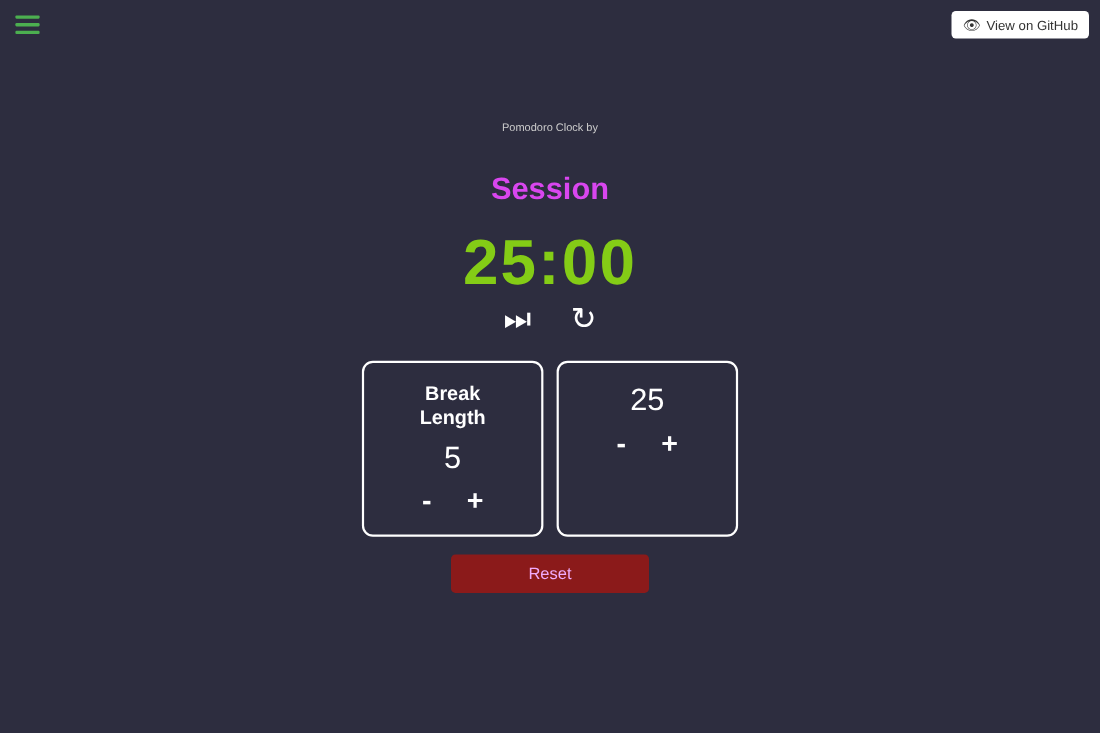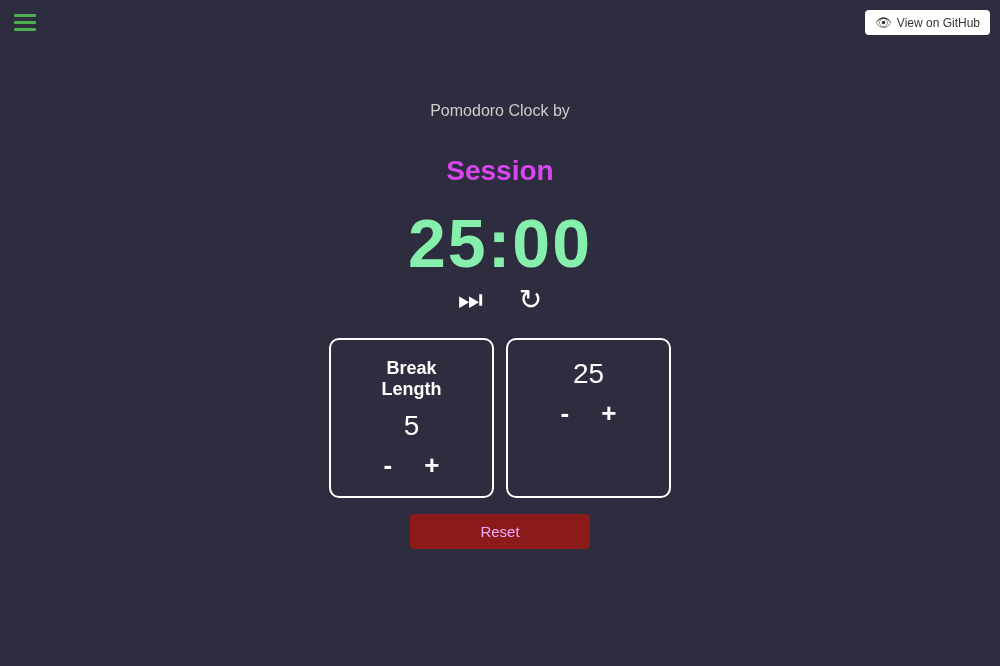--- a/index.html
+++ b/index.html
@@ -62,38 +62,38 @@
     .main-content {
       display: flex;
       flex-direction: column;
       align-items: center;
       justify-content: center;
       height: 100%;
       padding-bottom: 20px;
     }
 
     .subtitle {
-      font-size: 16px;
+      font-size: 10px;
       color: #ccc;
       text-align: left;
       margin-bottom: 30px;
       line-height: 1.8;
     }
 
     .session-label {
       font-size: 28px;
       font-weight: bold;
       color: #d946ef;
       margin-bottom: 17px;
     }
 
     .timer-display {
-      font-size: 68px;
-      font-weight: bold;
-      color: #86efac;
+      font-size: 58px;
+      font-weight: bold;
+      color: #84cc16;
       letter-spacing: 2px;
     }
 
     
     .controls-row {
       display: flex;
       gap: 20px;
       margin-bottom: 20px;
       align-items: center;
     }

